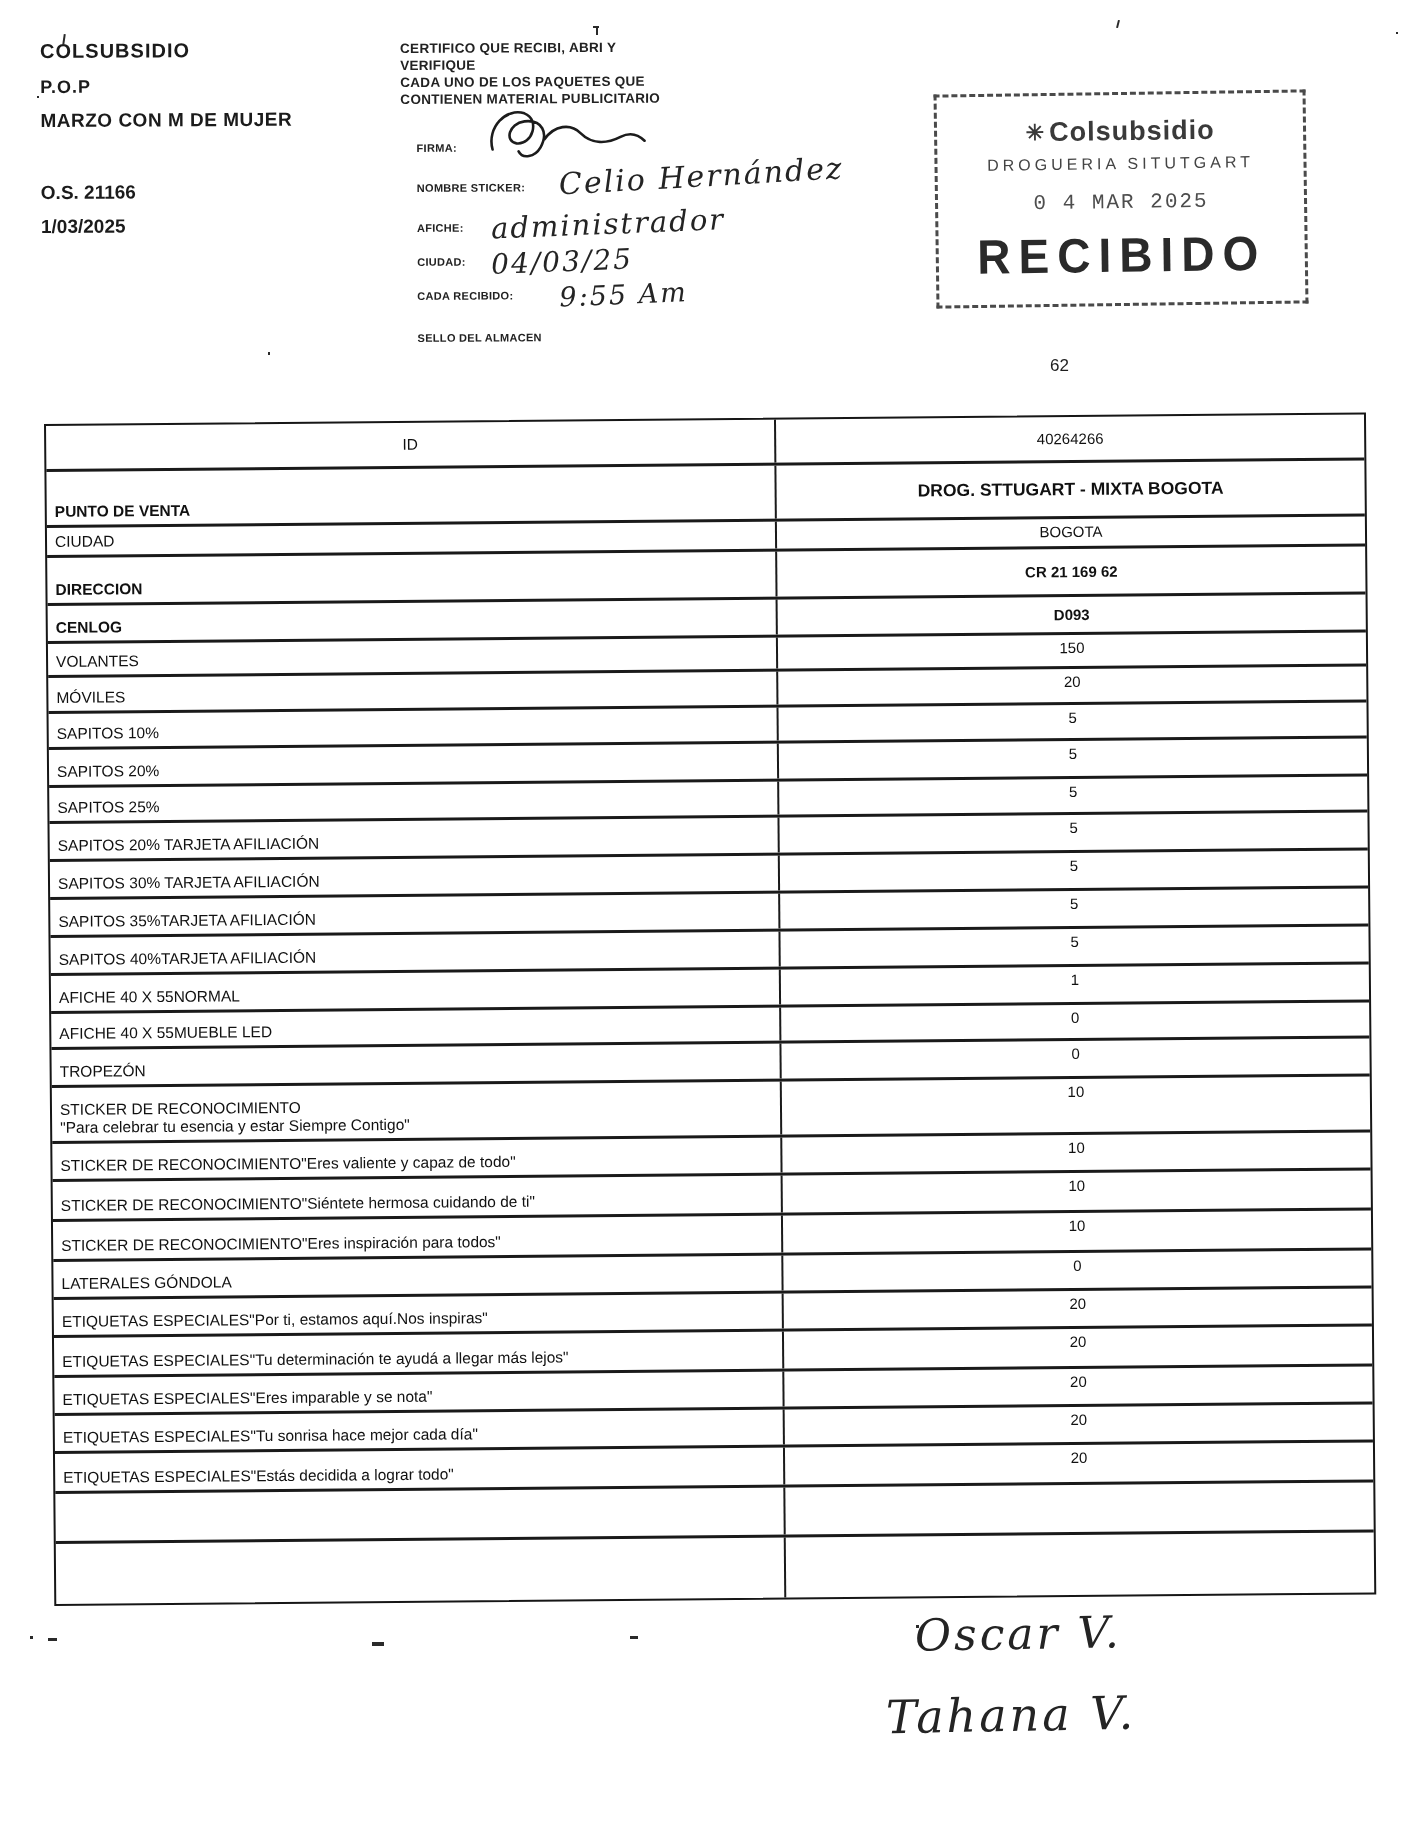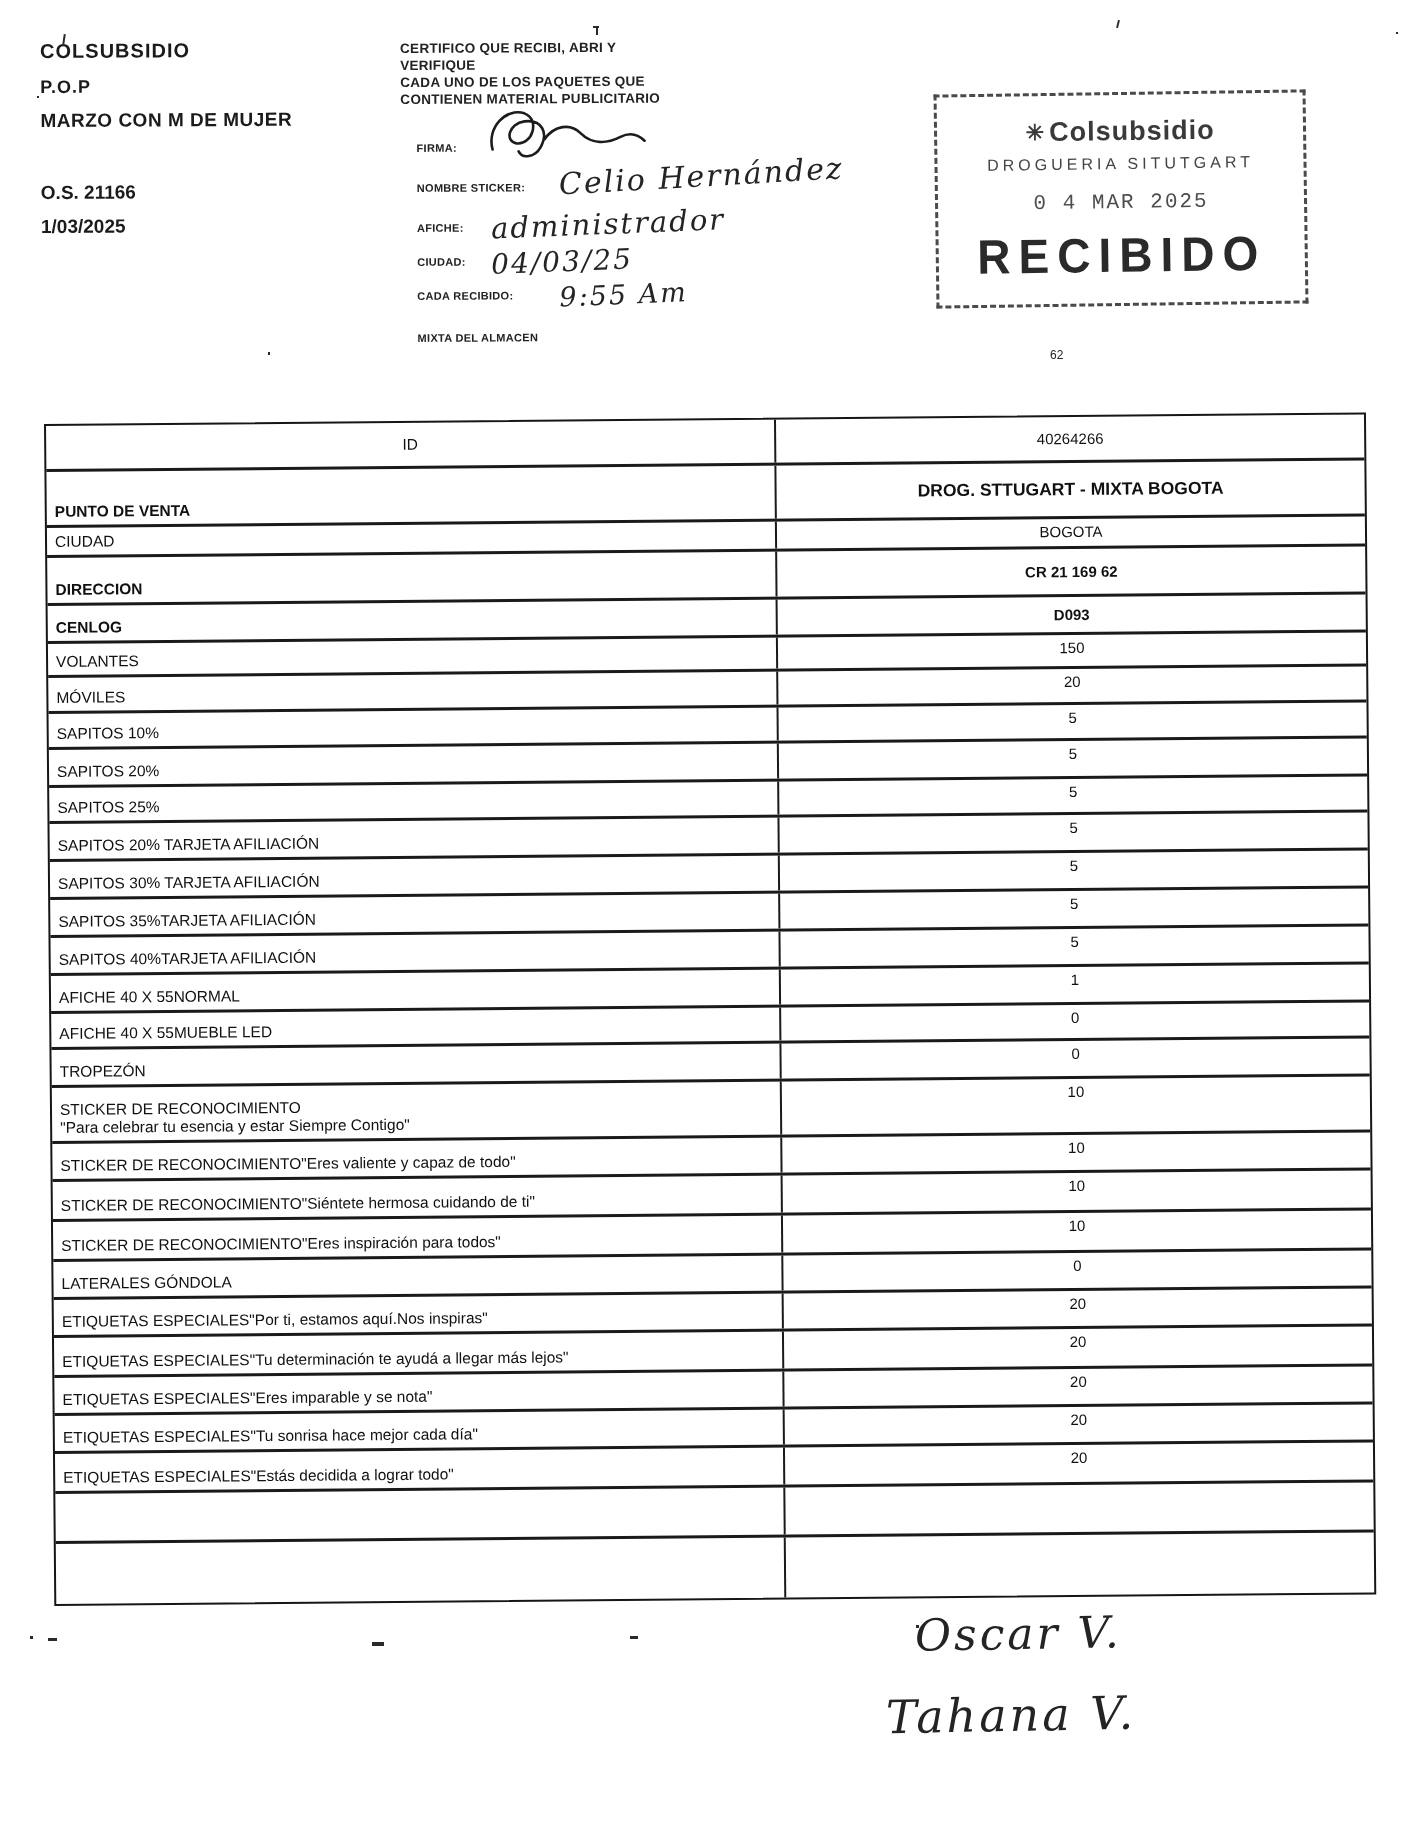--- a/index.html
+++ b/index.html
@@ -49,21 +49,21 @@
     display:flex;flex-direction:column;align-items:center;justify-content:center;
     color:#3d3d3d;
   }
   .stamp-brand{font-size:27px;font-weight:bold;letter-spacing:1px;color:#3a3a3a;display:flex;align-items:center;gap:4px;}
   .stamp-logo{font-size:22px;line-height:1;}
   .stamp-place{font-size:16px;letter-spacing:4px;margin-top:8px;color:#444;}
   .stamp-date{font-family:"Liberation Mono",monospace;font-size:21px;letter-spacing:2px;margin-top:18px;color:#4d4d4d;}
   .stamp-status{font-size:46px;font-weight:bold;letter-spacing:8px;margin-top:14px;color:#2a2a2a;transform:scaleY(1.05);}
 
   
-  .pagenum{left:1050px;top:348px;font-size:12px;color:#1d1d1d;}
+  .pagenum{left:1050px;top:356px;font-size:17px;color:#1d1d1d;}
 
   
   .dtable{
     left:44px;top:424px;width:1322px;
     border:2.5px solid #161616;box-sizing:border-box;
     transform:rotate(-0.5deg);transform-origin:0 0;
     background:#fff;
   }
   .trow{display:flex;border-bottom:3px solid #1a1a1a;box-sizing:border-box;}
   .trow:last-child{border-bottom:none;}
@@ -119,21 +119,21 @@
 
   <div class="fieldrow f-cargo">AFICHE:</div>
   <div class="hw hw-cargo">administrador</div>
 
   <div class="fieldrow f-fecha">CIUDAD:</div>
   <div class="hw hw-fecha">04/03/25</div>
 
   <div class="fieldrow f-hora">CADA RECIBIDO:</div>
   <div class="hw hw-hora">9:55 Am</div>
 
-  <div class="fieldrow f-sello">MIXTA DEL ALMACEN</div>
+  <div class="fieldrow f-sello">SELLO DEL ALMACEN</div>
 </div>
 
 <div class="abs stamp">
   <div class="stamp-brand">
     <span class="stamp-logo">✳</span>
     <span>Colsubsidio</span>
   </div>
   <div class="stamp-place">DROGUERIA  SITUTGART</div>
   <div class="stamp-date">0 4  MAR  2025</div>
   <div class="stamp-status">RECIBIDO</div>

